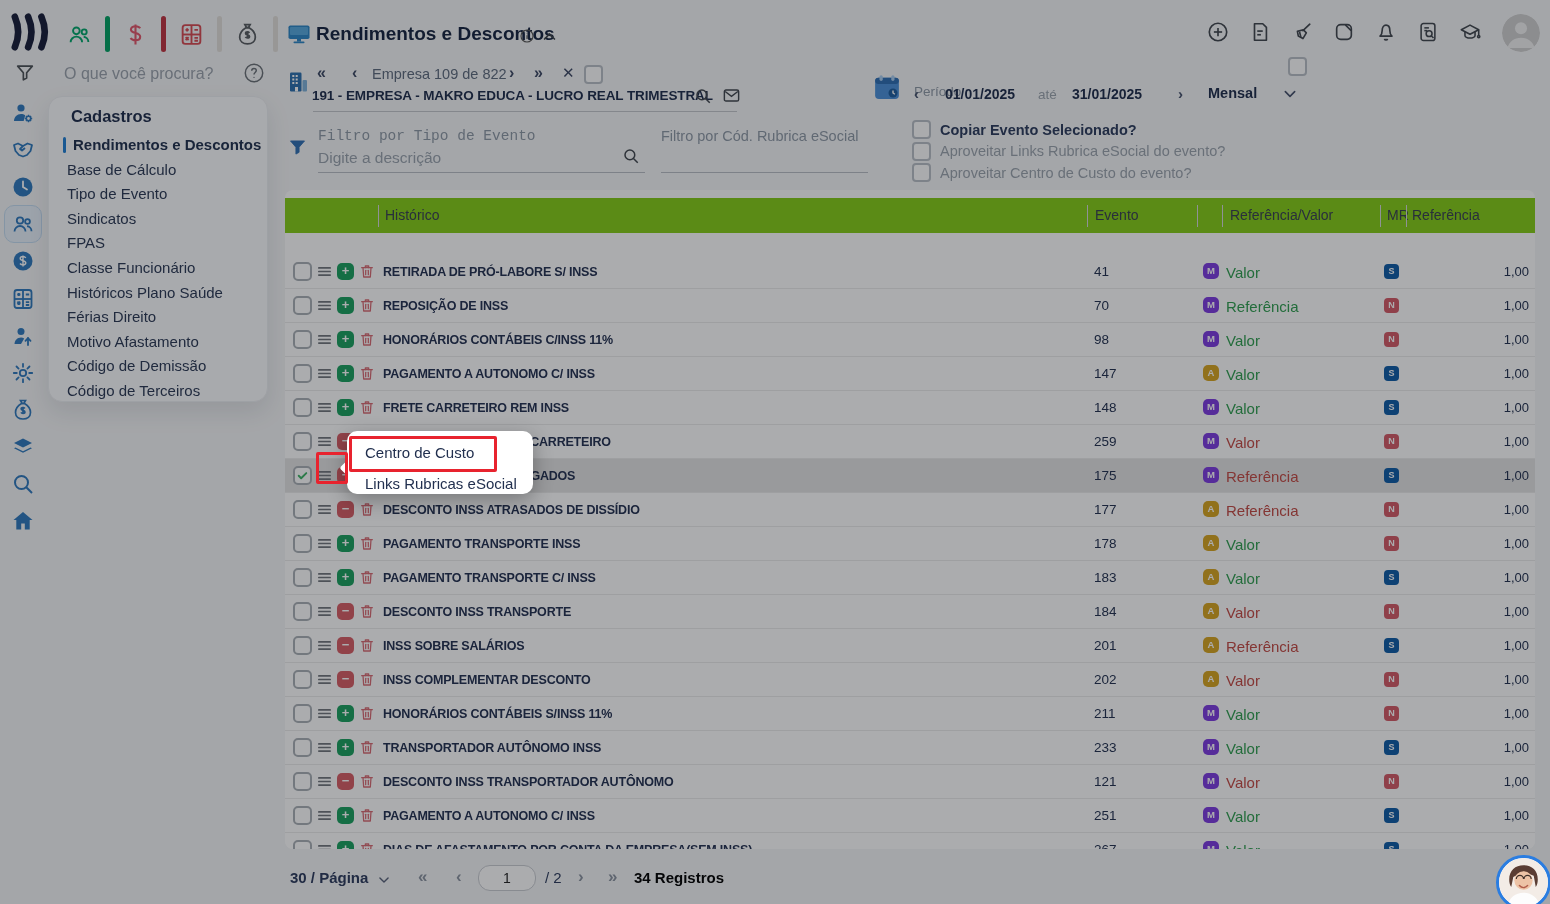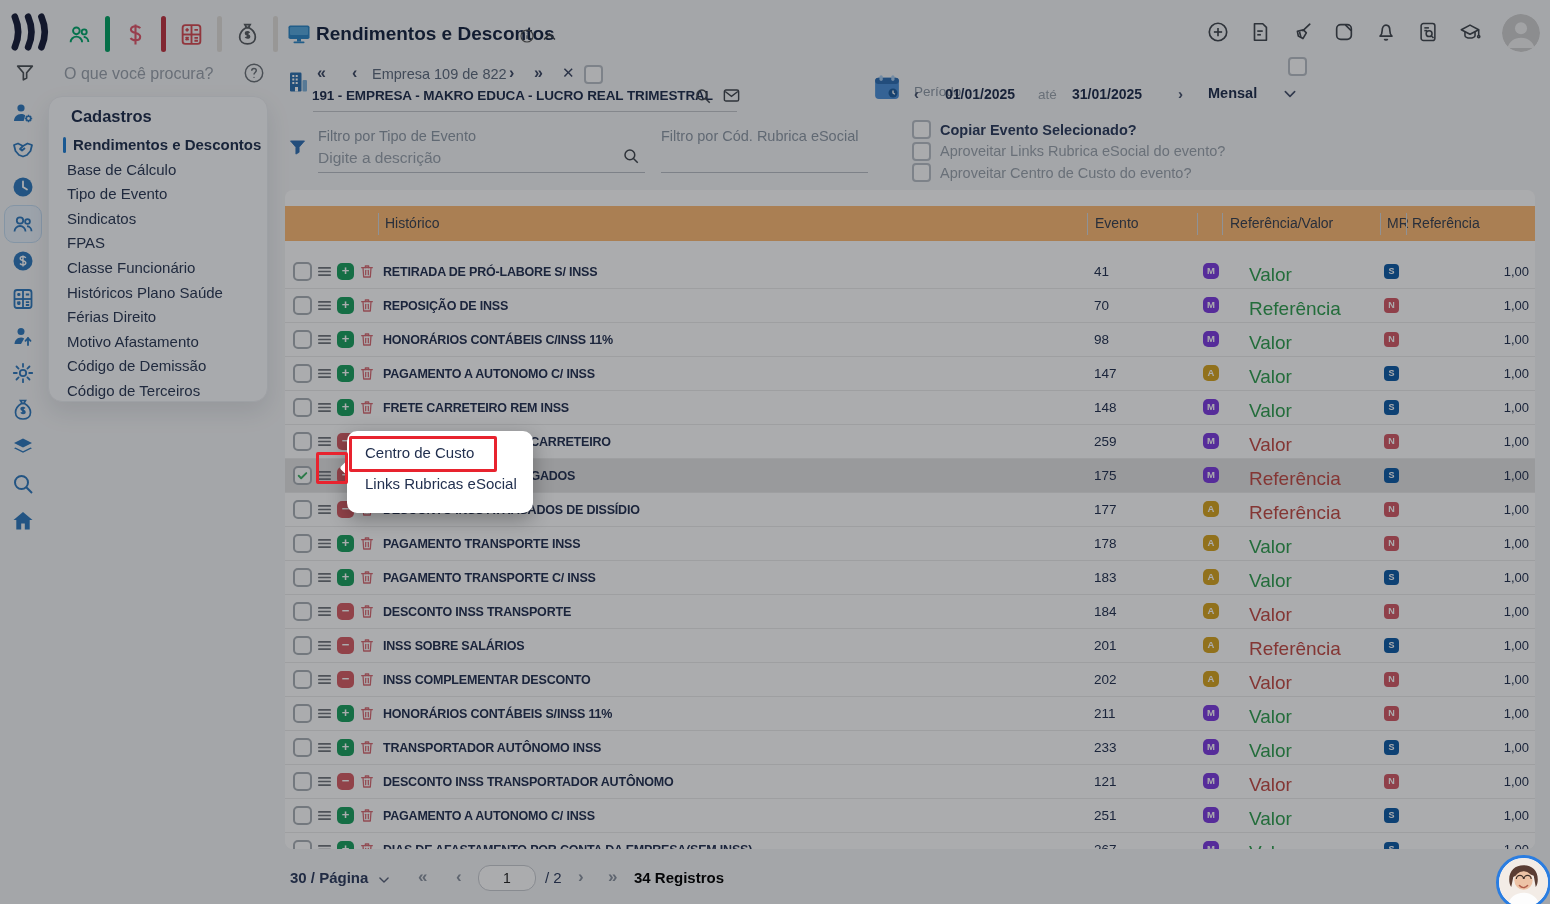--- a/index.html
+++ b/index.html
@@ -66,35 +66,35 @@
   #period-start{left:945px;top:86px;font-size:14px;font-weight:bold;color:#1d2b4a;}
   #period-until{left:1038px;top:87px;font-size:13.5px;color:#9aa3ad;}
   #period-end{left:1072px;top:86px;font-size:14px;font-weight:bold;color:#1d2b4a;}
   #period-next{left:1178px;top:85px;font-size:15px;color:#44506b;font-weight:bold;}
   #period-mode{left:1208px;top:85px;font-size:14.5px;font-weight:bold;color:#1d2b4a;}
   #period-chev{left:1282px;top:86px;width:16px;height:16px;color:#44506b;}
   #corner-check{left:1288px;top:57px;width:15px;height:15px;border:2px solid #b9bfc6;border-radius:4px;background:#fdfdfd;}
 
   
   #filter-funnel{left:287px;top:137px;width:21px;height:21px;color:#2f6fb3;}
-  #filter1-label{left:318px;top:128px;font-size:14.5px;color:#8d98a5;}
+  #filter1-label{left:318px;top:128px;font-size:14.5px;color:#8d98a5;font-family:Liberation Mono, monospace;}
   #filter1-ph{left:318px;top:149px;font-size:15.5px;color:#98a2ad;}
   #filter1-search{left:622px;top:147px;width:18px;height:18px;color:#3f454d;}
   #filter1-line{left:318px;top:172px;width:327px;height:1px;background:#b9bec5;}
   #filter2-label{left:661px;top:128px;font-size:14.5px;color:#8d98a5;}
   #filter2-line{left:661px;top:172px;width:207px;height:1px;background:#b9bec5;}
   #filter-checks{left:912px;top:119px;}
   .fcheck{display:flex;align-items:center;height:21.5px;}
   .fcheck .box{width:15px;height:15px;border:2px solid #b9bfc6;border-radius:4px;background:#fdfdfd;margin-right:9px;flex:none;}
   .fcheck .lbl{font-size:14.5px;color:#9aa3ad;}
   .fcheck.dark .lbl{color:#2b3b5c;font-weight:bold;}
 
   
   #table{left:285px;top:190px;width:1250px;height:659px;background:#fff;border-radius:8px;overflow:hidden;}
-  #thead{position:absolute;left:0;top:16px;width:100%;height:35px;background:#fdba74;}
+  #thead{position:absolute;left:0;top:8px;width:100%;height:35px;background:#84cc16;}
   .th{position:absolute;top:9px;font-size:14px;color:#38404f;}
   .tsep{position:absolute;top:7px;width:1px;height:22px;background:#d4d7db;}
   #tfilter{position:absolute;left:0;top:35px;width:100%;height:30px;background:#eff0f2;}
   .tf-ic{position:absolute;width:16px;height:16px;color:#5a6068;}
   #tpill{position:absolute;left:93px;top:3px;width:707px;height:25px;background:#d7dfe9;border-radius:3px;}
   #tpill .x{position:absolute;left:8px;top:5px;width:14px;height:14px;}
   #tpill .txt{position:absolute;left:30px;top:4px;font-size:14px;color:#2a3240;}
   #rows{position:absolute;left:0;top:65px;width:100%;}
   .trow{position:relative;height:33px;border-bottom:1px solid #ececec;background:#fff;}
   .trow.sel{background:#e4e4e4;}
@@ -105,39 +105,39 @@
     font-size:13px;line-height:16px;font-weight:bold;text-align:center;}
   .opb.plus{background:#1aa05f;}
   .opb.minus{background:#d85d65;}
   .tr-trash{position:absolute;left:74px;top:8px;width:16px;height:16px;color:#d96b74;}
   .tr-label{position:absolute;left:98px;top:10px;font-size:12.5px;font-weight:bold;color:#233050;letter-spacing:-0.2px;white-space:nowrap;}
   .tr-ev{position:absolute;left:809px;top:9px;font-size:13.5px;color:#22304f;text-align:center;}
   .per{position:absolute;left:918px;top:8px;width:16px;height:16px;border-radius:5px;color:#fff;
     font-size:9.5px;font-weight:bold;text-align:center;line-height:16px;}
   .per.M{background:#7d3be0;}
   .per.A{background:#d8a520;}
-  .tr-ref{position:absolute;left:941px;top:9px;font-size:19px;margin-left:23px;}
+  .tr-ref{position:absolute;left:941px;top:9px;font-size:15px;}
   .tr-ref.green{color:#2f9e4f;}
   .tr-ref.red{color:#c34a44;}
   .mr{position:absolute;left:1099px;top:9px;width:15px;height:15px;border-radius:4px;color:#fff;
     font-size:9px;font-weight:bold;text-align:center;line-height:15px;}
   .mr.S{background:#0d5ba6;}
   .mr.N{background:#d45a66;}
   .tr-val{position:absolute;right:6px;top:9px;font-size:13px;color:#22304f;}
 
   
   .pg{position:absolute;font-size:15px;color:#2b3a5c;}
   .pg-glyph{position:absolute;font-size:17px;color:#8a93a0;font-weight:bold;}
   #pg-chev{left:377px;top:873px;width:14px;height:14px;color:#58627a;}
   #pg-box{left:478px;top:865px;width:56px;height:24px;border:1px solid #c9ccd2;border-radius:12px;
     background:#fff;text-align:center;line-height:24px;font-size:14px;color:#222;}
 
   
   #dim{left:0;top:0;width:1550px;height:904px;background:rgba(15,18,24,0.35);z-index:40;}
-  #popover{left:347px;top:431px;width:186px;height:82px;background:#fff;border-radius:10px;
+  #popover{left:347px;top:431px;width:186px;height:63px;background:#fff;border-radius:10px;
     box-shadow:0 6px 20px rgba(0,0,0,.30);z-index:50;}
   #popover .notch{position:absolute;left:-5px;top:31px;width:12px;height:12px;background:#fff;
     transform:rotate(45deg);border-radius:2px;}
   .pop-item{position:absolute;left:18px;font-size:15px;color:#22304f;white-space:nowrap;}
   .ann{position:absolute;border:3px solid #e8232e;border-radius:2px;z-index:60;}
   #ann-hamburger{left:316px;top:452px;width:26px;height:26px;}
   #ann-menuitem{left:349px;top:436px;width:142px;height:30px;}
   #chat{left:1496px;top:855px;width:49px;height:49px;border-radius:50%;border:3px solid #2a7de1;
     overflow:hidden;z-index:55;background:#fff;}
   #chat svg{width:100%;height:100%;display:block;}

